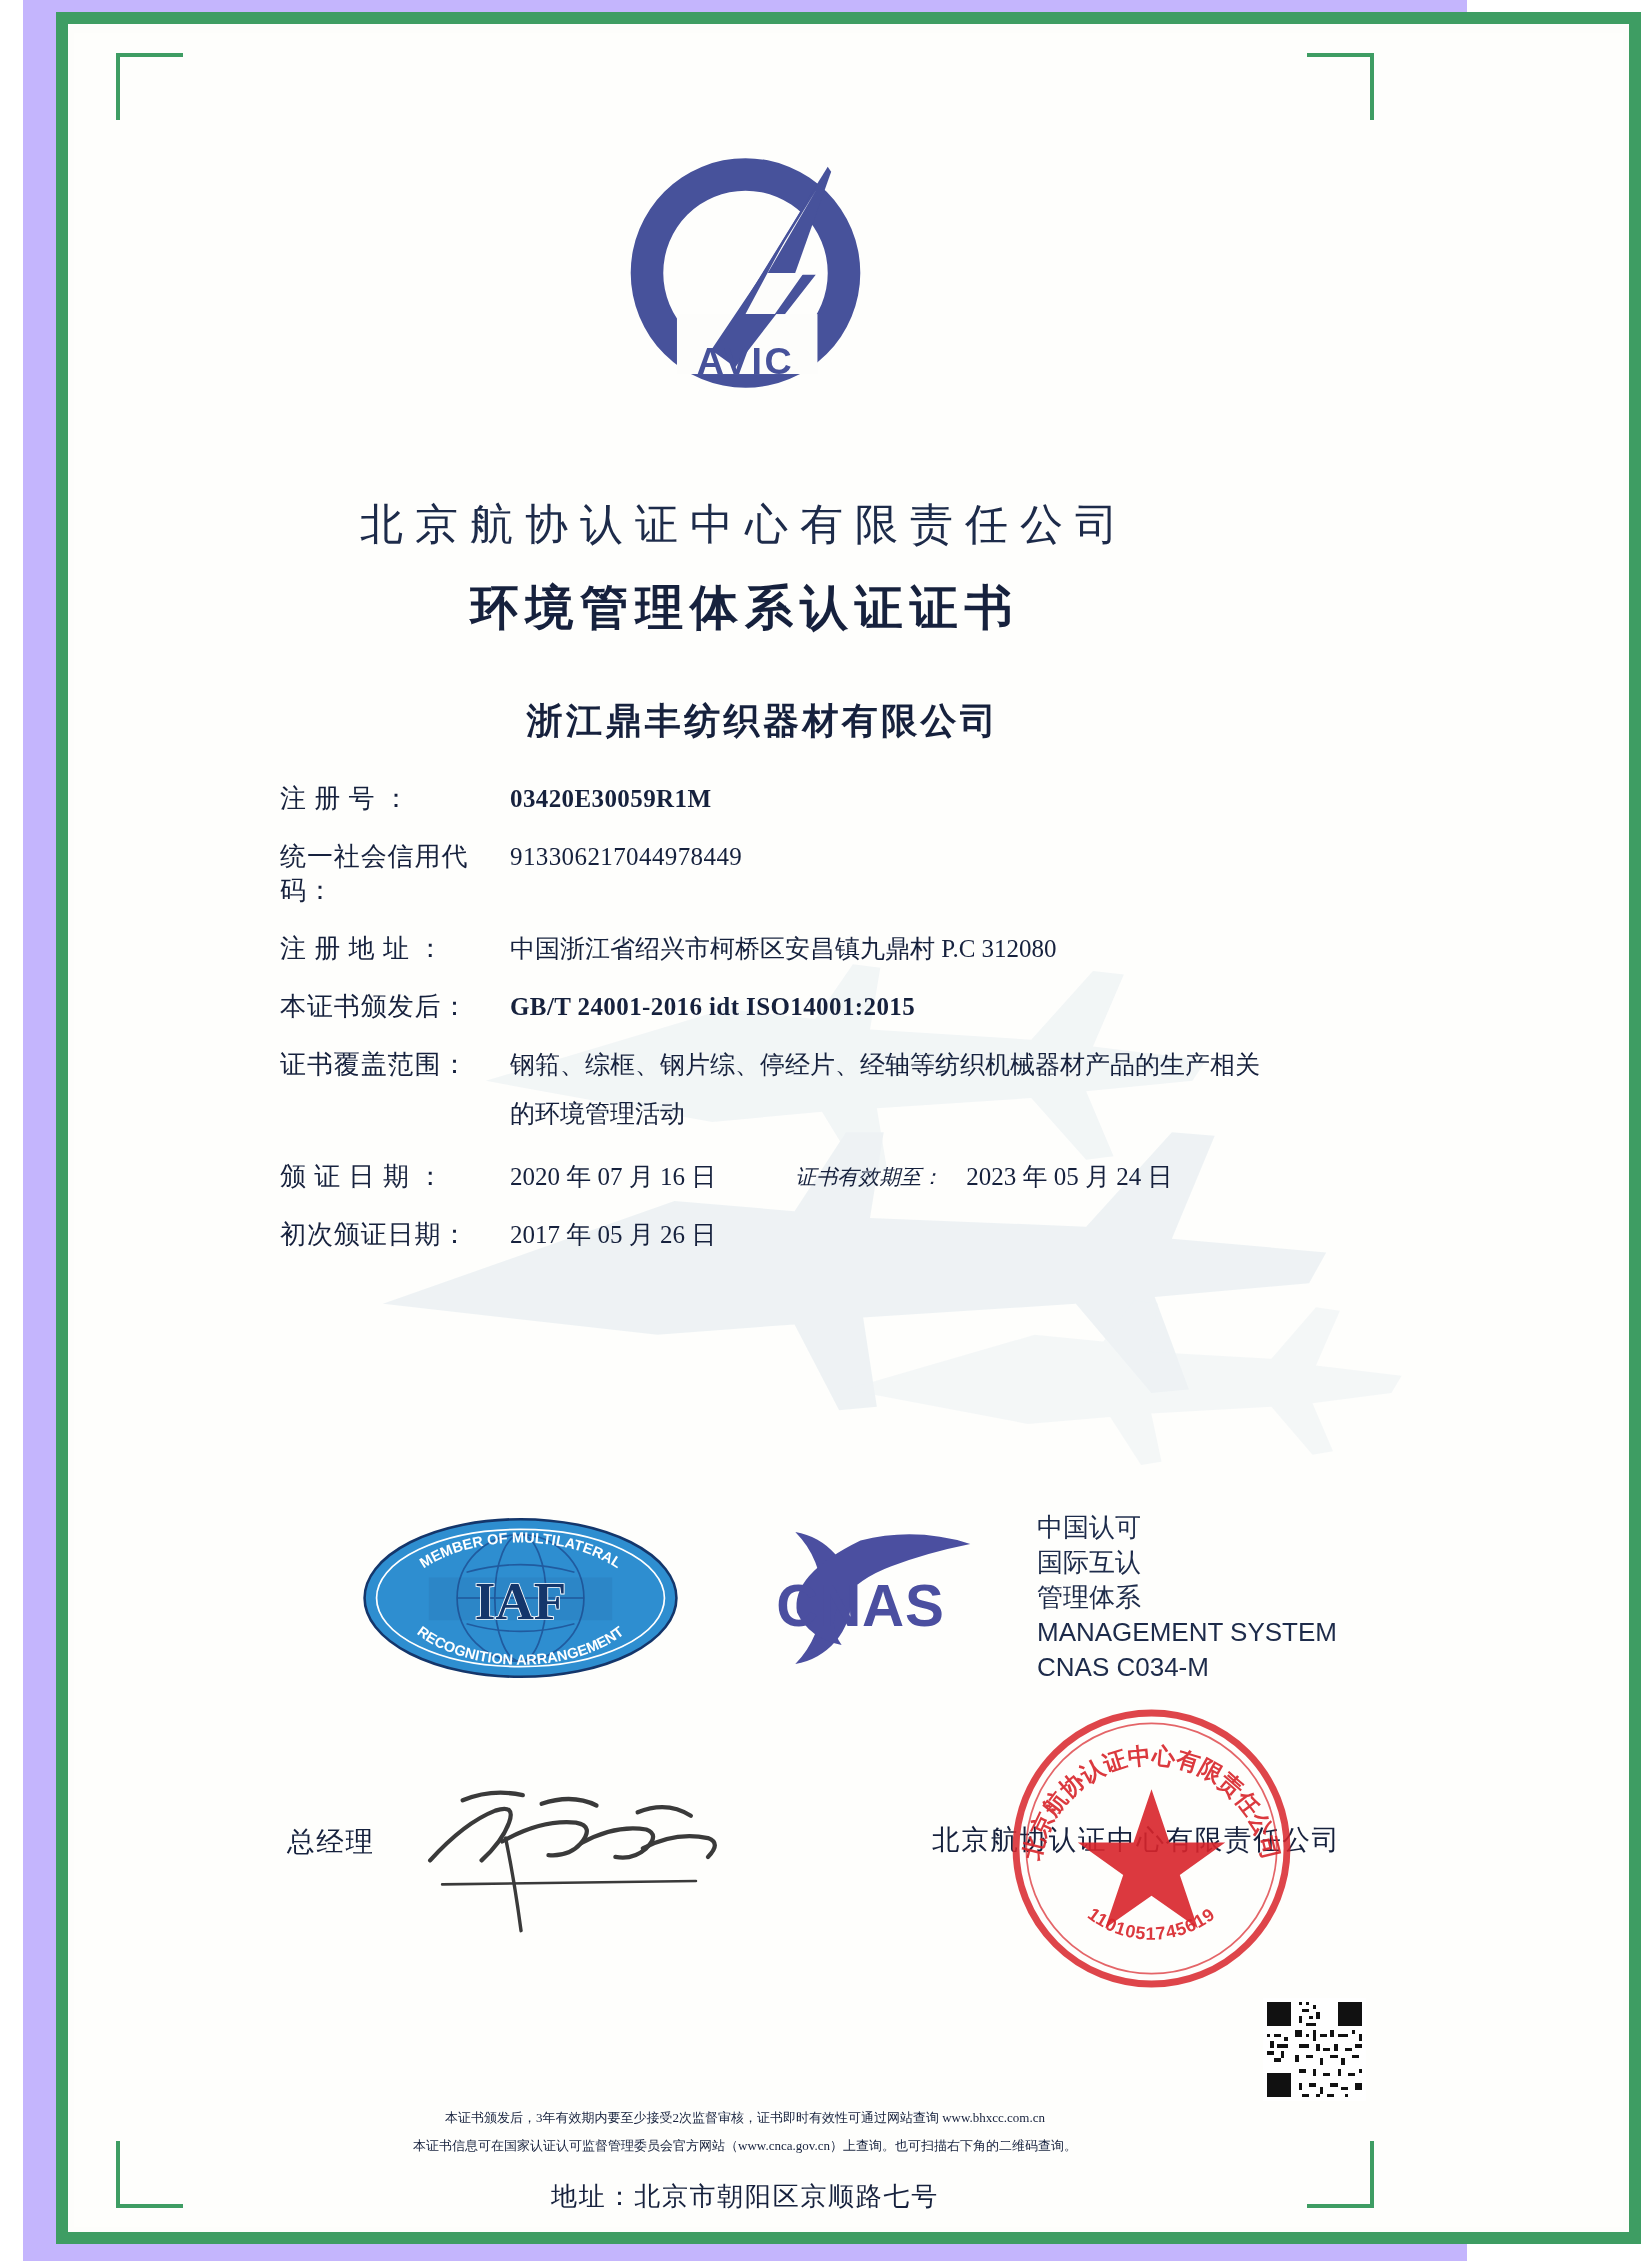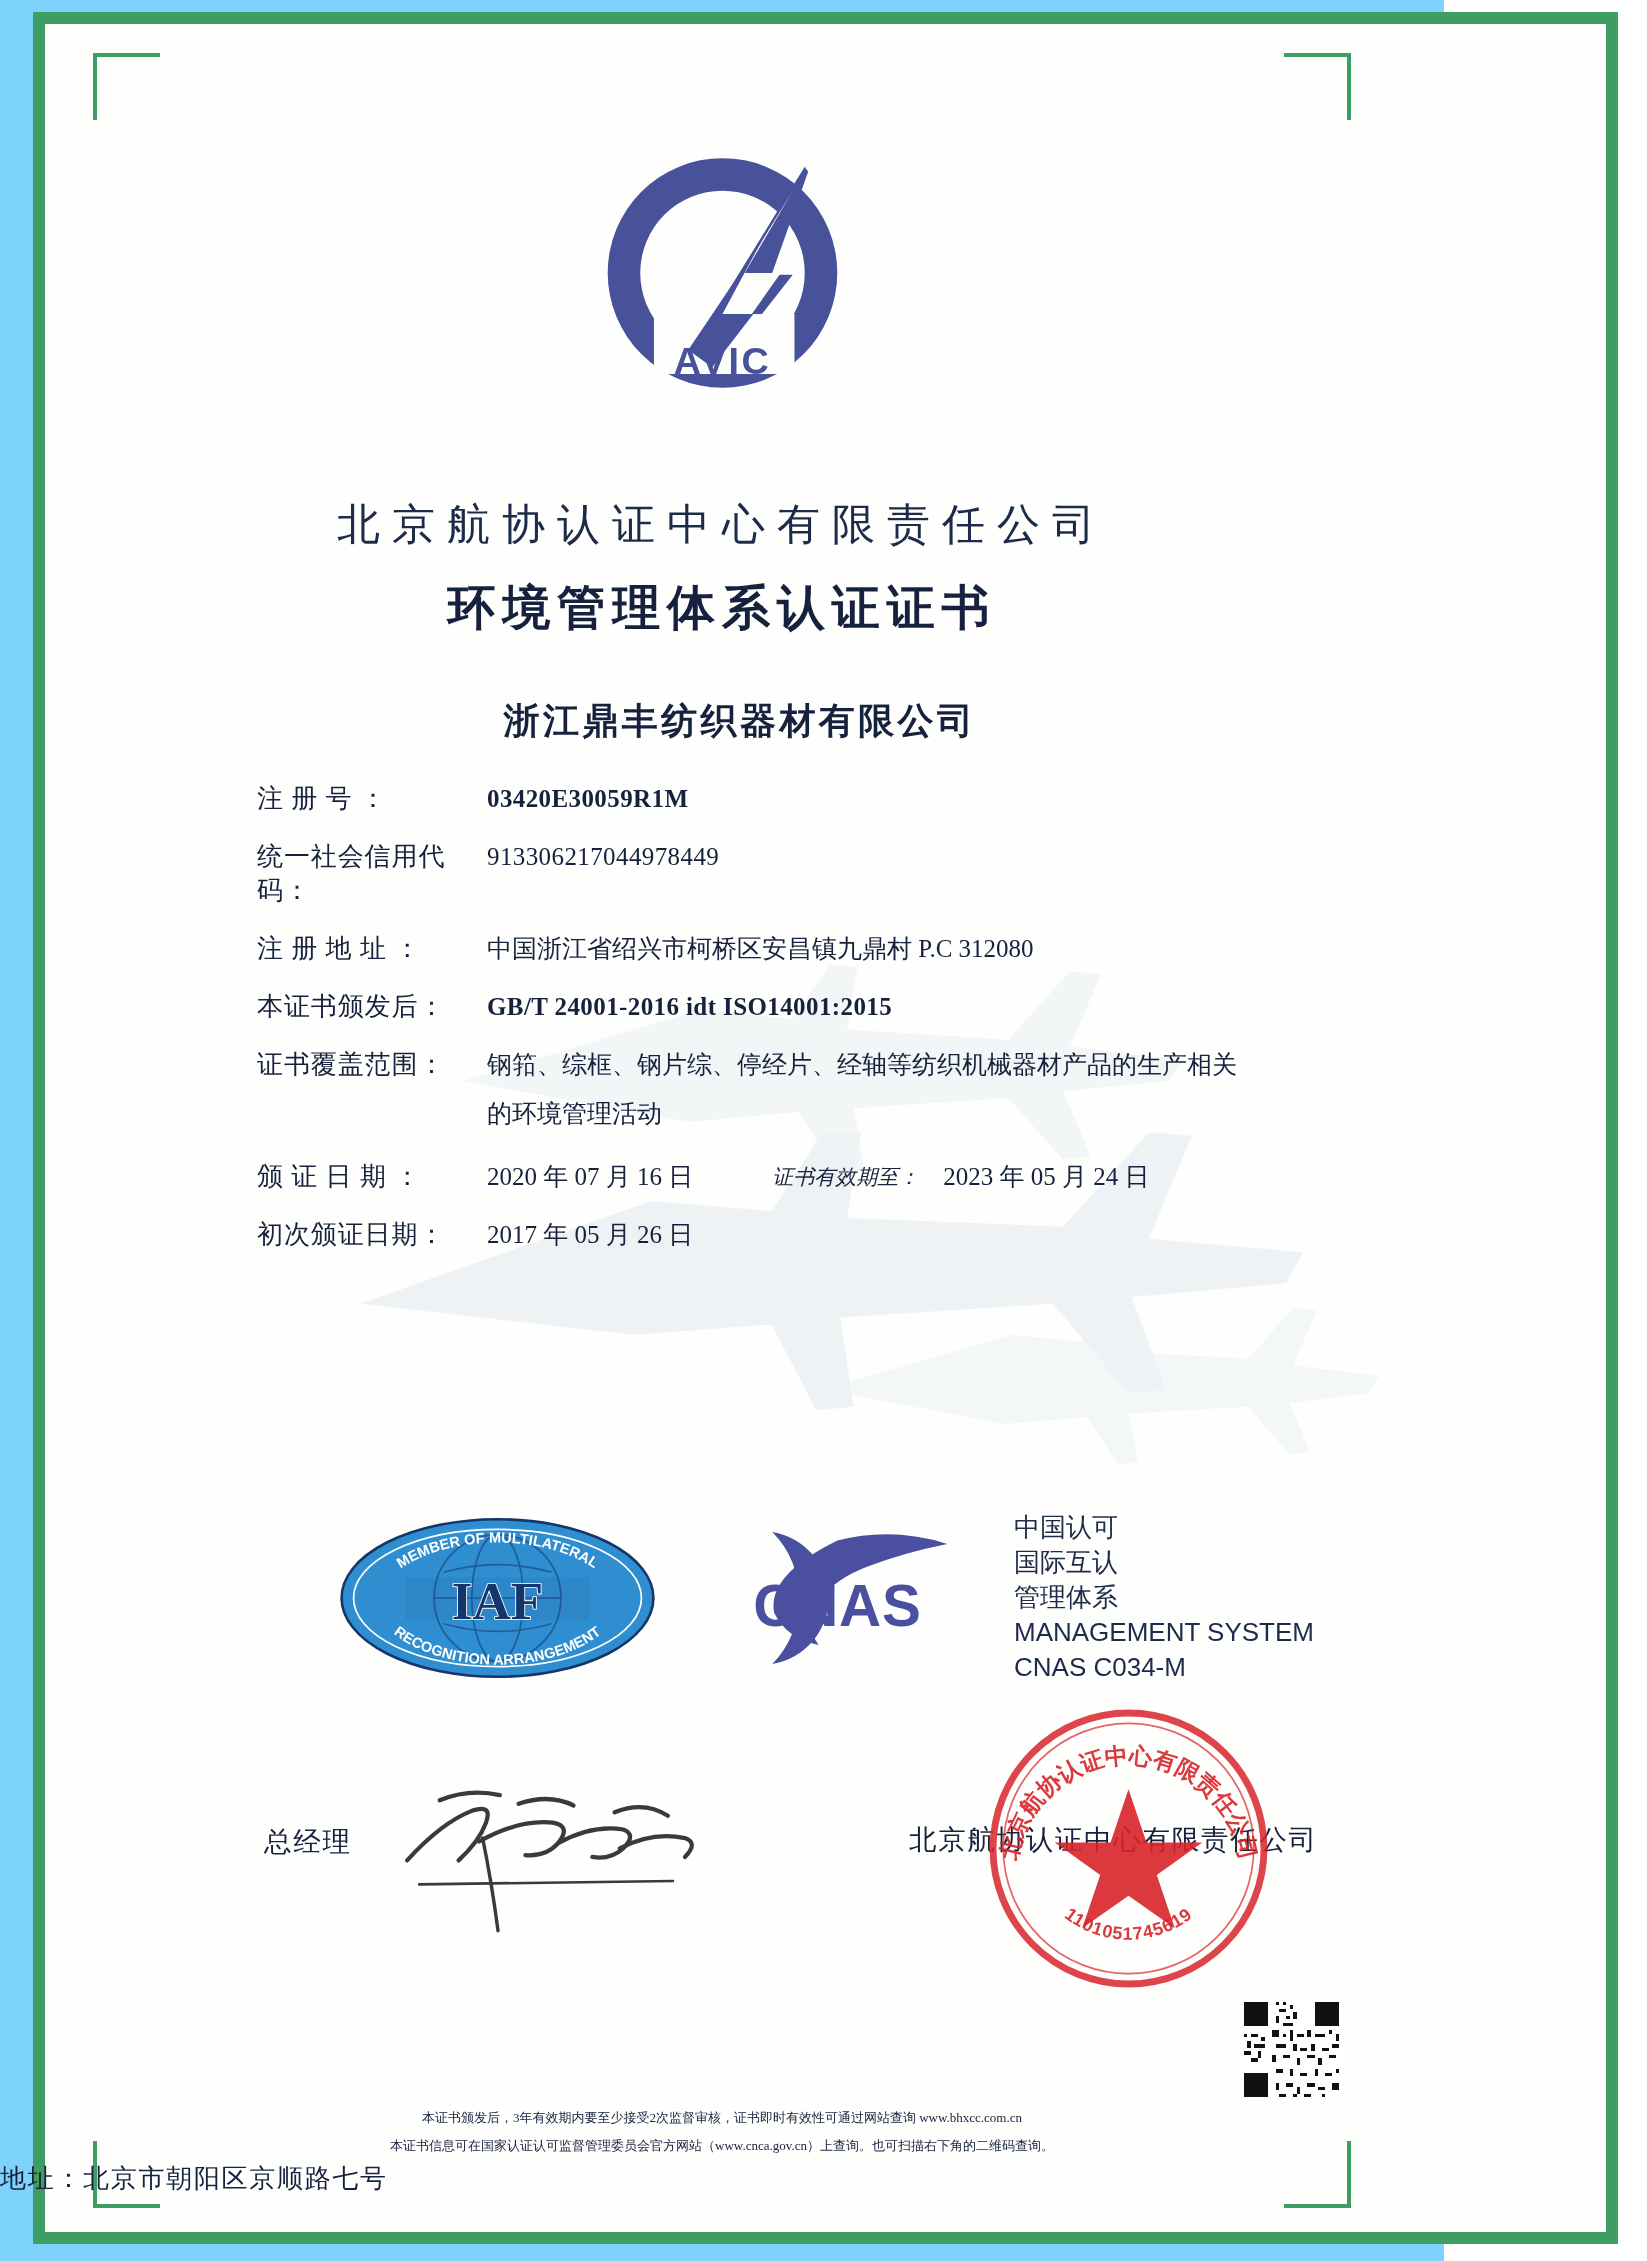--- a/index.html
+++ b/index.html
@@ -11,21 +11,22 @@
     width: 1647px;
     height: 2261px;
     font-family: "Liberation Serif", serif;
     overflow: hidden;
   }
 
   #cert {
     position: relative;
     width: 1444px;
     height: 2261px;
-    background: #7dd3fc;
+    background: #c4b5fd;
+    margin-left: 23px;
   }
 
   
   .frame-outer {
     position: absolute;
     left: 33px;
     top: 12px;
     width: 1585px;
     height: 2232px;
     border: 12px solid #3e9d63;
@@ -227,22 +228,22 @@
     left: 0; right: 0;
     bottom: 101px;
     text-align: center;
     font-size: 13px;
     line-height: 28px;
     color: #16213d;
   }
   .address {
     position: absolute;
     left: 0; right: 0;
-    bottom: 65px;
-    text-align: left;
+    bottom: 47px;
+    text-align: center;
     font-size: 26px;
     letter-spacing: 1.7px;
     color: #16213d;
   }
 </style>
 </head>
 <body>
 
 <div id="cert">
 

